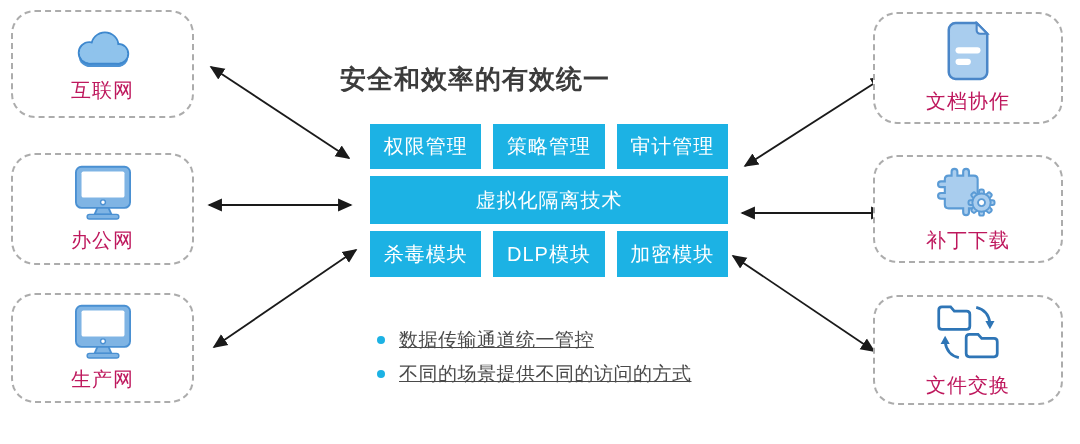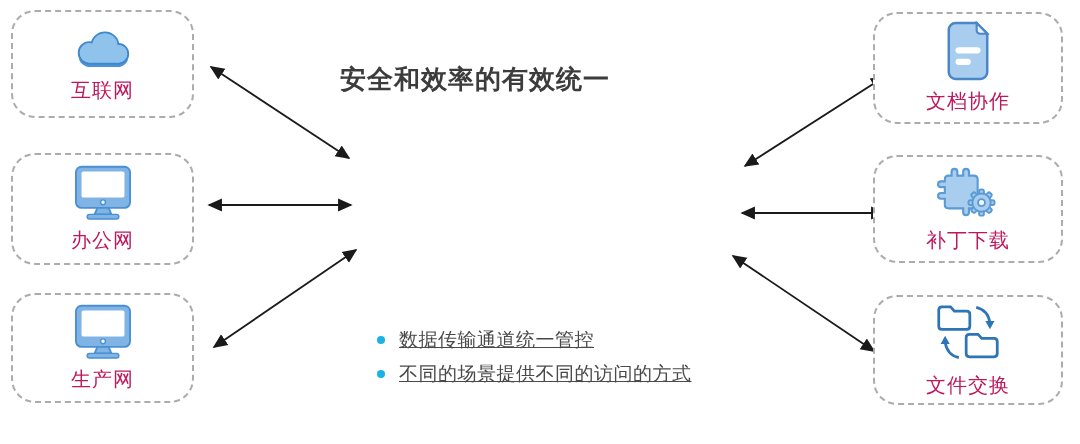--- a/index.html
+++ b/index.html
@@ -112,20 +112,35 @@
         <rect x="3" y="3" width="58" height="44" rx="6" fill="#7FB4E4" stroke="#4A90D2" stroke-width="2"></rect>
         <rect x="9" y="8" width="46" height="28" rx="2" fill="#ffffff"></rect>
         <circle cx="32" cy="41" r="2.6" fill="#ffffff" stroke="#4A90D2" stroke-width="1.5"></circle>
         <path d="M26 47 L38 47 L41 54 L23 54 z" fill="#7FB4E4" stroke="#4A90D2" stroke-width="2"></path>
         <rect x="15" y="54" width="34" height="5" rx="2.5" fill="#7FB4E4" stroke="#4A90D2" stroke-width="1.5"></rect>
       </svg>
     </span>
     <span class="node-label">生产网</span>
   </div>
 
+  <div class="stack">
+    <div class="row">
+      <div class="cell">权限管理</div>
+      <div class="cell">策略管理</div>
+      <div class="cell">审计管理</div>
+    </div>
+    <div class="row">
+      <div class="cell bar">虚拟化隔离技术</div>
+    </div>
+    <div class="row bottom">
+      <div class="cell">杀毒模块</div>
+      <div class="cell">DLP模块</div>
+      <div class="cell">加密模块</div>
+    </div>
+  </div>
 
   <div class="bullets">
     <div class="bullet-line">
       <span class="dot"></span>
       <span>数据传输通道统一管控</span>
     </div>
     <div class="bullet-line">
       <span class="dot"></span>
       <span>不同的场景提供不同的访问的方式</span>
     </div>

